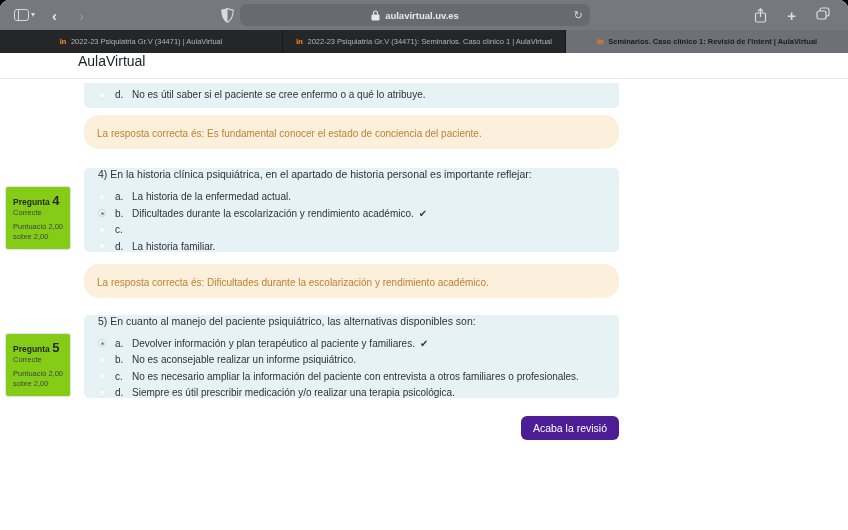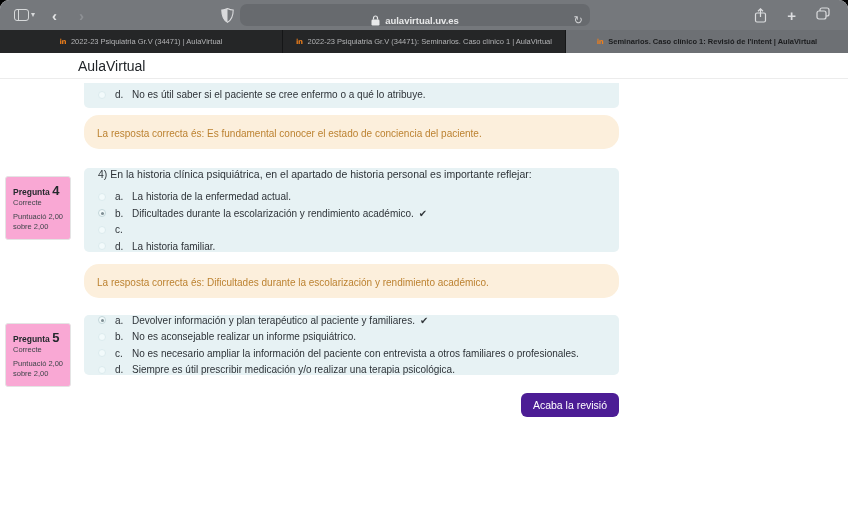--- a/index.html
+++ b/index.html
@@ -12,21 +12,21 @@
   .toolbar { height: 30px; background: #75787c; display: flex; align-items: center; padding: 0 10px; flex-shrink: 0; }
   .tb-left { display: flex; align-items: center; gap: 4px; }
   .sidebar-btn { display: flex; align-items: center; gap: 2px; padding: 3px 4px; border-radius: 4px; cursor: default; }
   .sidebar-glyph { width: 15px; height: 12px; border: 1.4px solid #d7d9da; border-radius: 3px; position: relative; }
   .sidebar-glyph::before { content: ""; position: absolute; left: 3px; top: 0; bottom: 0; width: 1.4px; background: #d7d9da; }
   .chev-down { color: #d7d9da; font-size: 8px; line-height: 1; }
   .nav-arrow { font-size: 15px; font-weight: bold; padding: 0 9px; line-height: 1; }
   .nav-back { color: #e3e4e5; }
   .nav-fwd { color: #8e9195; }
   .shield { margin-left: 128px; width: 13px; height: 15px; }
-  .addressbar { margin-left: 6px; width: 350px; height: 22px; background: #676a6e; border-radius: 7px; display: flex; align-items: flex-end; justify-content: center; position: relative; }
+  .addressbar { margin-left: 6px; width: 350px; height: 22px; background: #676a6e; border-radius: 7px; display: flex; align-items: center; justify-content: center; position: relative; }
   .addr-center { display: flex; align-items: center; gap: 5px; }
   .lock-icon { width: 9px; height: 11px; }
   .addr-text { color: #e8e9ea; font-size: 9.5px; font-weight: bold; }
   .reload { position: absolute; right: 7px; color: #d3d4d6; font-size: 11px; line-height: 1; }
   .tb-right { margin-left: auto; display: flex; align-items: center; gap: 20px; padding-right: 8px; }
   .share-icon svg, .tabs-icon { display: block; }
   .plus-icon { color: #dcdddf; font-size: 15px; font-weight: bold; line-height: 1; }
 
   
   .tabbar { height: 23px; display: flex; flex-shrink: 0; background: #212223; }
@@ -34,21 +34,21 @@
   .tab:last-child { border-right: none; }
   .tab-inactive { background: #252627; }
   .tab-inactive .tab-label { color: #b2b3b5; }
   .tab-active { background: #6d7074; }
   .tab-active .tab-label { color: #1b1c1e; font-weight: bold; }
   .tab-label { font-size: 7.5px; }
   .favicon { font-size: 7px; font-weight: bold; color: #ef7f1b; letter-spacing: -0.5px; font-family: "DejaVu Sans", sans-serif; }
 
   
   .page { flex: 1; background: #fff; position: relative; overflow: hidden; }
-  .site-header { height: 26px; display: flex; align-items: center; padding-left: 78px; border-bottom: 1px solid #ececec; }
+  .site-header { height: 26px; display: flex; padding-left: 78px; border-bottom: 1px solid #ececec; }
   .brand { font-size: 14px; color: #212529; }
 
   .content { position: relative; padding: 4px 0 0 84px; width: 100%; }
   .qcol { width: 535px; }
 
   .qbox { background: #e7f2f4; border-radius: 5px; padding: 0 14px; }
   .qbox-partial { padding: 6px 14px 8px 14px; border-radius: 0 0 5px 5px; }
   .qtext { font-size: 10.5px; color: #2e3338; margin-bottom: 11px; }
   .opt-row { display: flex; align-items: center; margin-bottom: 5.5px; }
   .opt-row:last-child { margin-bottom: 0; }
@@ -56,21 +56,21 @@
   .radio-checked { border-color: #c3d6da; }
   .radio-checked::after { content: ""; position: absolute; left: 2px; top: 2px; width: 3px; height: 3px; border-radius: 50%; background: #7d8d93; }
   .opt-letter { font-size: 10px; color: #2e3338; width: 17px; flex-shrink: 0; }
   .opt-text { font-size: 10px; color: #2e3338; }
   .check { font-size: 10px; color: #33383c; margin-left: 5px; }
 
   .feedback { background: #fcefdc; border-radius: 15px; padding: 8px 13px; margin-top: 12px; }
   .feedback-text { font-size: 10px; color: #bc8231; }
 
   .qrow { position: relative; margin-top: 19px; }
-  .info-box { position: absolute; left: -79px; top: 8px; width: 66px; background: #f9a8d4; border: 1px solid #e4e4e4; border-radius: 3px; padding: 6px 6px 7px 7px; }
+  .info-box { position: absolute; left: -79px; top: 18px; width: 66px; background: #84cc16; border: 1px solid #e4e4e4; border-radius: 3px; padding: 6px 6px 7px 7px; }
   .info-title { font-size: 8.5px; font-weight: bold; color: #24292d; }
   .info-num { font-size: 13px; font-weight: bold; }
   .info-state { font-size: 7.5px; color: #3f454a; }
   .info-grade { font-size: 7.5px; color: #3f454a; margin-top: 5px; line-height: 1.35; }
 
   .btn-row { display: flex; justify-content: flex-end; margin-top: 18px; width: 535px; }
   .finish-btn { background: #4c1d95; color: #fff; font-size: 10.5px; font-family: "Liberation Sans", sans-serif; padding: 6px 12px; border: none; border-radius: 6px; cursor: pointer; }
 </style>
 </head>
 <body>
@@ -196,20 +196,21 @@
         <div class="qrow" style="margin-top:17px">
           <div class="info-box">
             <div class="info-title">
               <span>Pregunta</span>
               <span class="info-num">5</span>
             </div>
             <div class="info-state">Correcte</div>
             <div class="info-grade">Puntuació 2,00 sobre 2,00</div>
           </div>
           <div class="qbox">
+            <div class="qtext">5) En cuanto al manejo del paciente psiquiátrico, las alternativas disponibles son:</div>
             <div class="opt-row">
               <span class="radio radio-checked"></span>
               <span class="opt-letter">a.</span>
               <span class="opt-text">Devolver información y plan terapéutico al paciente y familiares.</span>
               <span class="check">✔</span>
             </div>
             <div class="opt-row">
               <span class="radio"></span>
               <span class="opt-letter">b.</span>
               <span class="opt-text">No es aconsejable realizar un informe psiquiátrico.</span>

